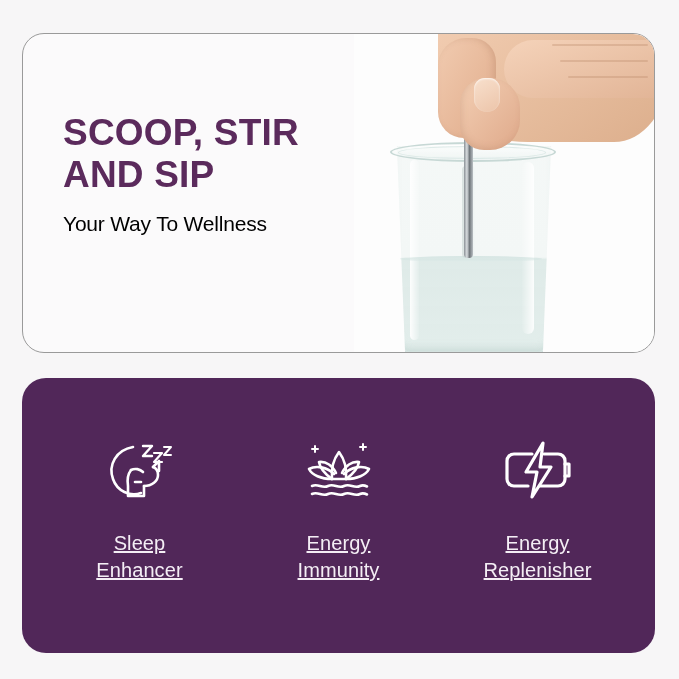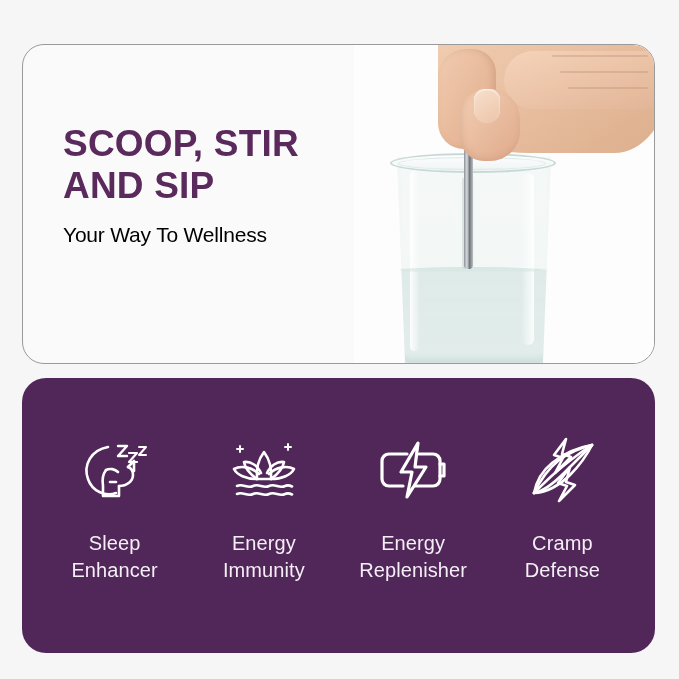--- a/index.html
+++ b/index.html
@@ -21,21 +21,20 @@
     left: 22px;
     top: 33px;
     width: 633px;
     height: 320px;
     background: #fbfafb;
     border: 1px solid #9a9a9a;
     border-radius: 22px;
     box-sizing: border-box;
     overflow: hidden;
     display: flex;
-    margin-top: 11px;
   }
   .hero-text {
     position: relative;
     width: 340px;
     padding: 78px 0 0 40px;
     box-sizing: border-box;
     z-index: 2;
   }
   .hero-headline {
     color: #5b2a5c;
@@ -258,20 +257,21 @@
   .benefit-icon svg { display: block; }
   .benefit-label {
     margin-top: 22px;
     color: #f4eef5;
     font-size: 20px;
     font-weight: 400;
     line-height: 1.36;
     text-align: center;
     letter-spacing: 0.1px;
     white-space: pre-line;
+    text-decoration: underline;
   }
 </style>
 </head>
 <body>
 
 <div class="hero-card">
 
   <div class="hero-text">
     <h1 class="hero-headline">SCOOP, STIR
 AND SIP</h1>
@@ -356,31 +356,14 @@
 
         <path d="M69 30 L73 30 L73 42 L69 42"></path>
 
         <path d="M47 9 L30 38 L41 38 L36 63 L55 33 L44 33 Z"></path>
       </svg>
     </div>
     <div class="benefit-label">Energy
 Replenisher</div>
   </div>
 
-  <div class="benefit">
-    <div class="benefit-icon">
-      <svg width="80" height="72" viewBox="0 0 80 72" fill="none" stroke="#ffffff" stroke-width="2.6" stroke-linecap="round" stroke-linejoin="round">
-
-        <path d="M12 60 C22 58 32 50 42 40 C52 30 62 20 70 12"></path>
-        <path d="M12 60 C20 52 30 42 40 34 C50 26 60 18 70 12"></path>
-        <path d="M12 60 C24 60 38 52 48 42 C58 32 66 20 70 12"></path>
-        <path d="M12 60 C18 48 26 36 36 28 C46 20 60 14 70 12"></path>
-        <path d="M12 60 C14 50 20 38 30 30 C42 20 58 14 70 12"></path>
-
-        <path d="M44 6 L32 22 L41 25 L33 40 L49 24 L40 21 Z"></path>
-        <path d="M48 34 L36 50 L45 53 L37 68 L53 52 L44 49 Z"></path>
-      </svg>
-    </div>
-    <div class="benefit-label">Cramp
-Defense</div>
-  </div>
 
 </div>
 
 </body></html>

